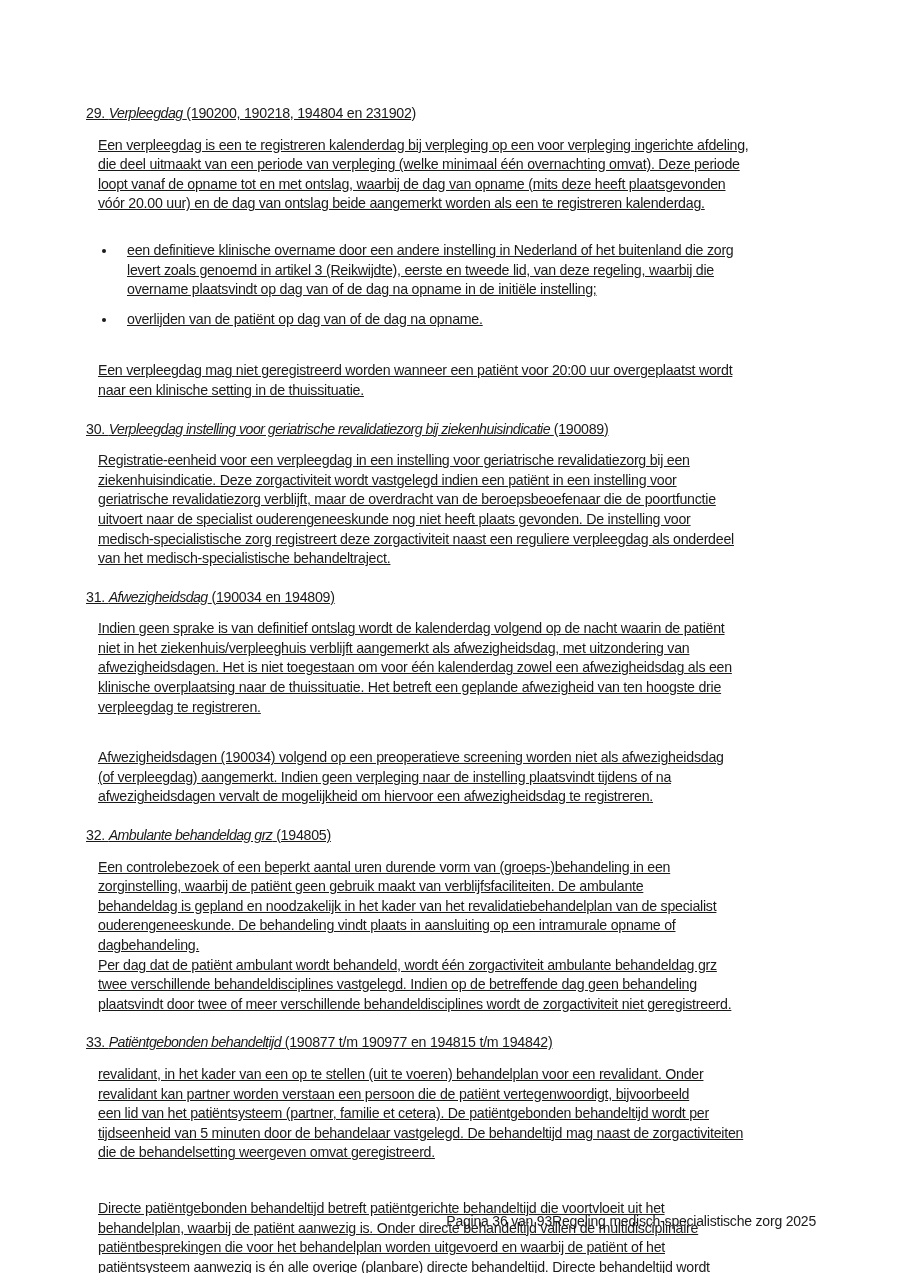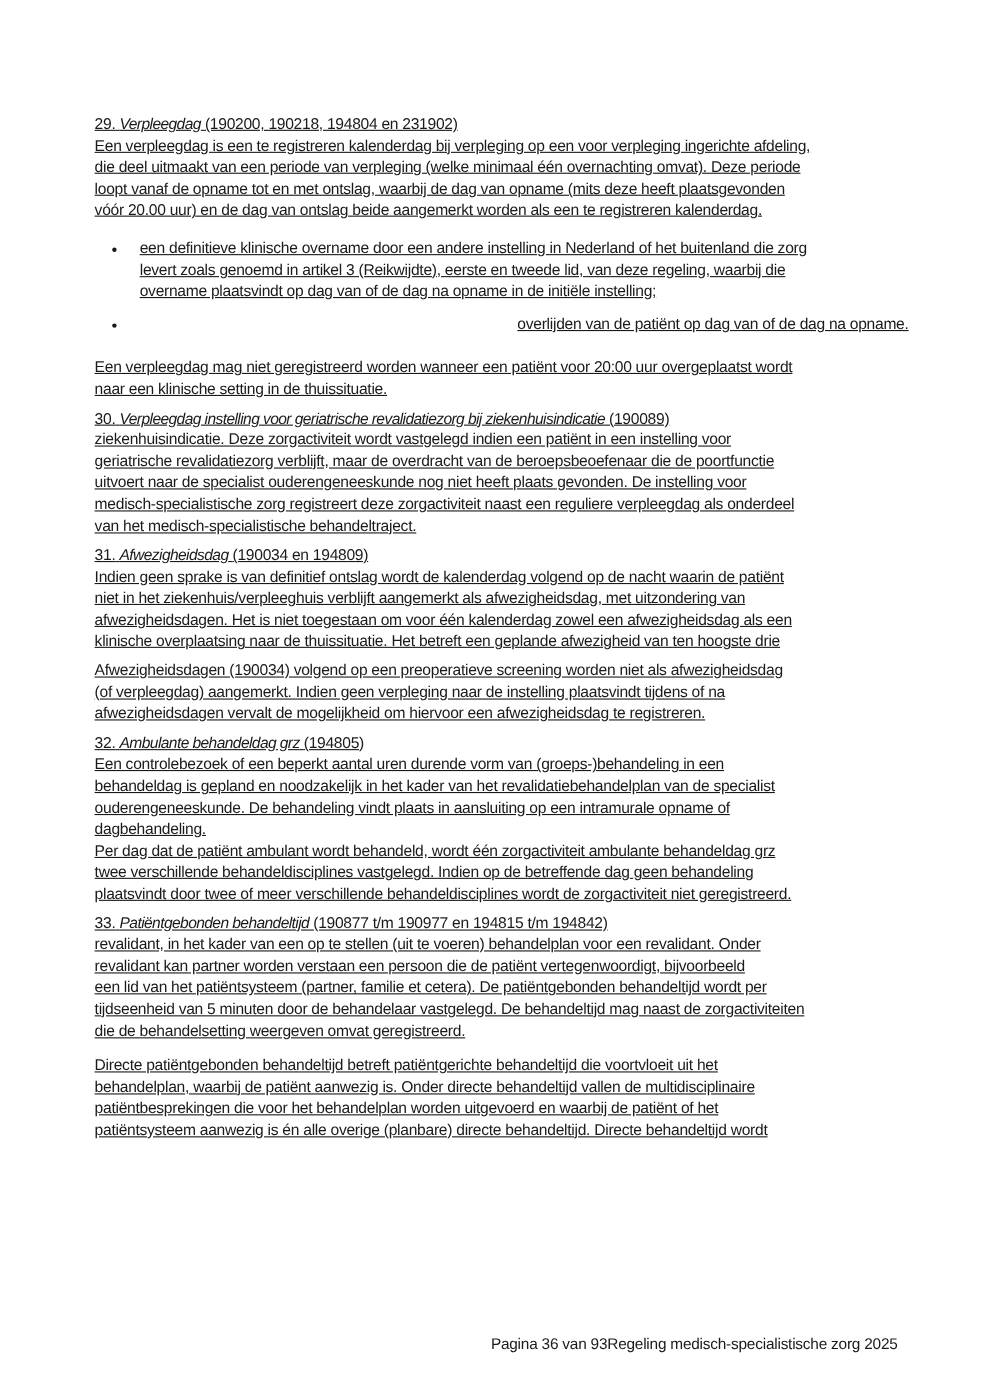--- a/index.html
+++ b/index.html
@@ -6,29 +6,29 @@
   body {
     width: 900px; height: 1273px; position: relative; overflow: hidden;
     font-family: "Liberation Sans", "DejaVu Sans", sans-serif;
     color: #1a1a1a;
   }
   .page { position: absolute; left: 86px; top: 104px; width: 740px; text-decoration: underline; }
   .line {
     font-size: 14.2px; line-height: 19.6px; white-space: nowrap;
     letter-spacing: -0.25px;
   }
-  .block { margin: 0; }
+  .block { margin: 12px; }
   .gap-s { height: 7px; }
   .gap-m { height: 12px; }
   .gap-l { height: 20px; }
   .heading .num { }
   .heading .title { font-style: italic; letter-spacing: -0.55px; }
   .bullets { margin: 8px 0 0 0; padding: 0; list-style: none; }
   .bullet { position: relative; padding-left: 41px; }
-  .bullet + .bullet { margin-top: 10px; text-align: right; }
+  .bullet + .bullet { margin-top: 10px; }
   .bullet .dot {
     position: absolute; left: 16px; top: 8px; width: 4px; height: 4px;
     border-radius: 50%; background: #1a1a1a;
   }
   .footer {
     position: absolute; top: 1212px; left: 86px; width: 730px;
     font-size: 14px; line-height: 18px; letter-spacing: -0.2px;
     display: flex; justify-content: flex-end;
   }
 </style>
@@ -71,20 +71,21 @@
 
   <div class="gap-s"></div>
 
   <section>
     <div class="line heading">
       <span class="num">30.</span>
       <span class="title">Verpleegdag instelling voor geriatrische revalidatiezorg bij ziekenhuisindicatie</span>
       <span>(190089)</span>
     </div>
     <div class="block">
+      <div class="line">Registratie-eenheid voor een verpleegdag in een instelling voor geriatrische revalidatiezorg bij een</div>
       <div class="line">ziekenhuisindicatie. Deze zorgactiviteit wordt vastgelegd indien een patiënt in een instelling voor</div>
       <div class="line">geriatrische revalidatiezorg verblijft, maar de overdracht van de beroepsbeoefenaar die de poortfunctie</div>
       <div class="line">uitvoert naar de specialist ouderengeneeskunde nog niet heeft plaats gevonden. De instelling voor</div>
       <div class="line">medisch-specialistische zorg registreert deze zorgactiviteit naast een reguliere verpleegdag als onderdeel</div>
       <div class="line">van het medisch-specialistische behandeltraject.</div>
     </div>
   </section>
 
   <div class="gap-s"></div>
 
@@ -92,39 +93,41 @@
     <div class="line heading">
       <span class="num">31.</span>
       <span class="title">Afwezigheidsdag</span>
       <span>(190034 en 194809)</span>
     </div>
     <div class="block">
       <div class="line">Indien geen sprake is van definitief ontslag wordt de kalenderdag volgend op de nacht waarin de patiënt</div>
       <div class="line">niet in het ziekenhuis/verpleeghuis verblijft aangemerkt als afwezigheidsdag, met uitzondering van</div>
       <div class="line">afwezigheidsdagen. Het is niet toegestaan om voor één kalenderdag zowel een afwezigheidsdag als een</div>
       <div class="line">klinische overplaatsing naar de thuissituatie. Het betreft een geplande afwezigheid van ten hoogste drie</div>
+      <div class="line">verpleegdag te registreren.</div>
     </div>
     <div class="gap-s"></div>
     <div class="block">
       <div class="line">Afwezigheidsdagen (190034) volgend op een preoperatieve screening worden niet als afwezigheidsdag</div>
       <div class="line">(of verpleegdag) aangemerkt. Indien geen verpleging naar de instelling plaatsvindt tijdens of na</div>
       <div class="line">afwezigheidsdagen vervalt de mogelijkheid om hiervoor een afwezigheidsdag te registreren.</div>
     </div>
   </section>
 
   <div class="gap-s"></div>
 
   <section>
     <div class="line heading">
       <span class="num">32.</span>
       <span class="title">Ambulante behandeldag grz</span>
       <span>(194805)</span>
     </div>
     <div class="block">
       <div class="line">Een controlebezoek of een beperkt aantal uren durende vorm van (groeps-)behandeling in een</div>
+      <div class="line">zorginstelling, waarbij de patiënt geen gebruik maakt van verblijfsfaciliteiten. De ambulante</div>
       <div class="line">behandeldag is gepland en noodzakelijk in het kader van het revalidatiebehandelplan van de specialist</div>
       <div class="line">ouderengeneeskunde. De behandeling vindt plaats in aansluiting op een intramurale opname of</div>
       <div class="line">dagbehandeling.</div>
       <div class="line">Per dag dat de patiënt ambulant wordt behandeld, wordt één zorgactiviteit ambulante behandeldag grz</div>
       <div class="line">twee verschillende behandeldisciplines vastgelegd. Indien op de betreffende dag geen behandeling</div>
       <div class="line">plaatsvindt door twee of meer verschillende behandeldisciplines wordt de zorgactiviteit niet geregistreerd.</div>
     </div>
   </section>
 
   <div class="gap-s"></div>

